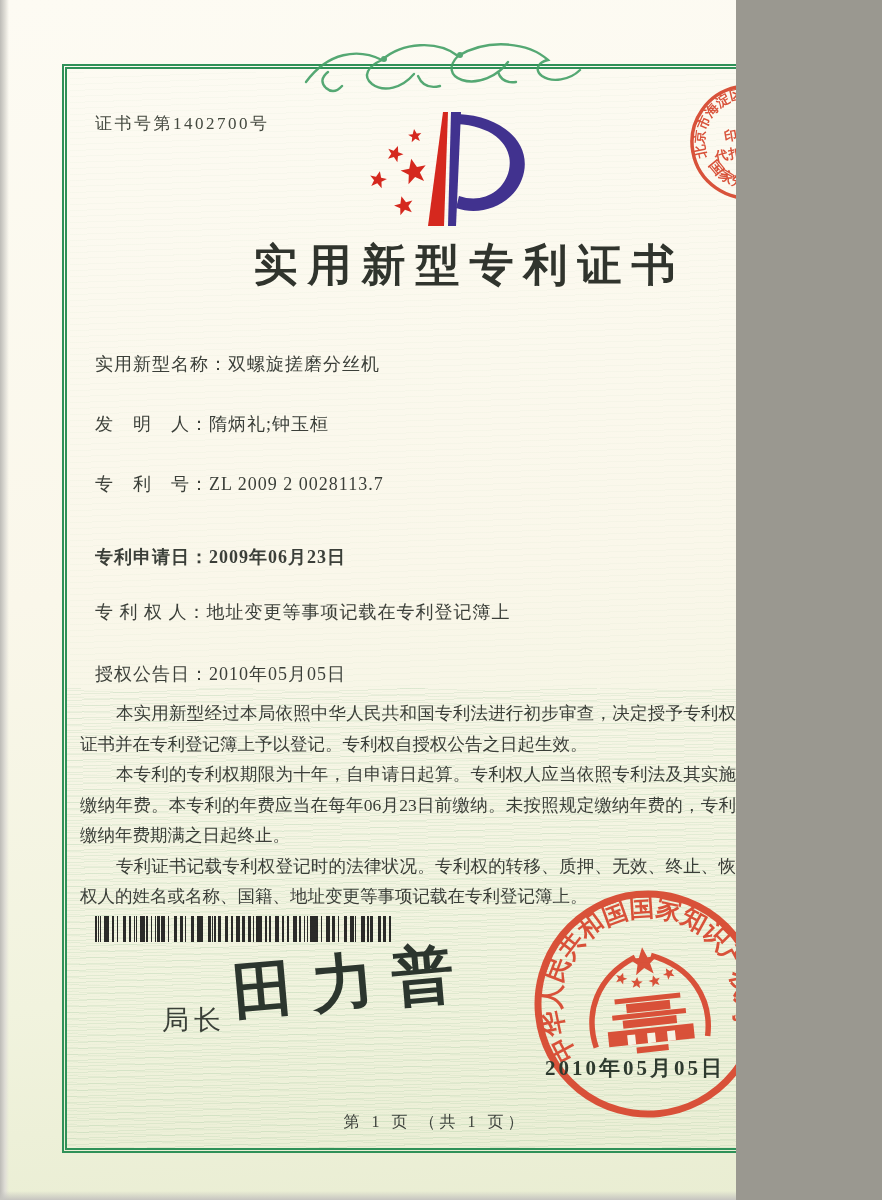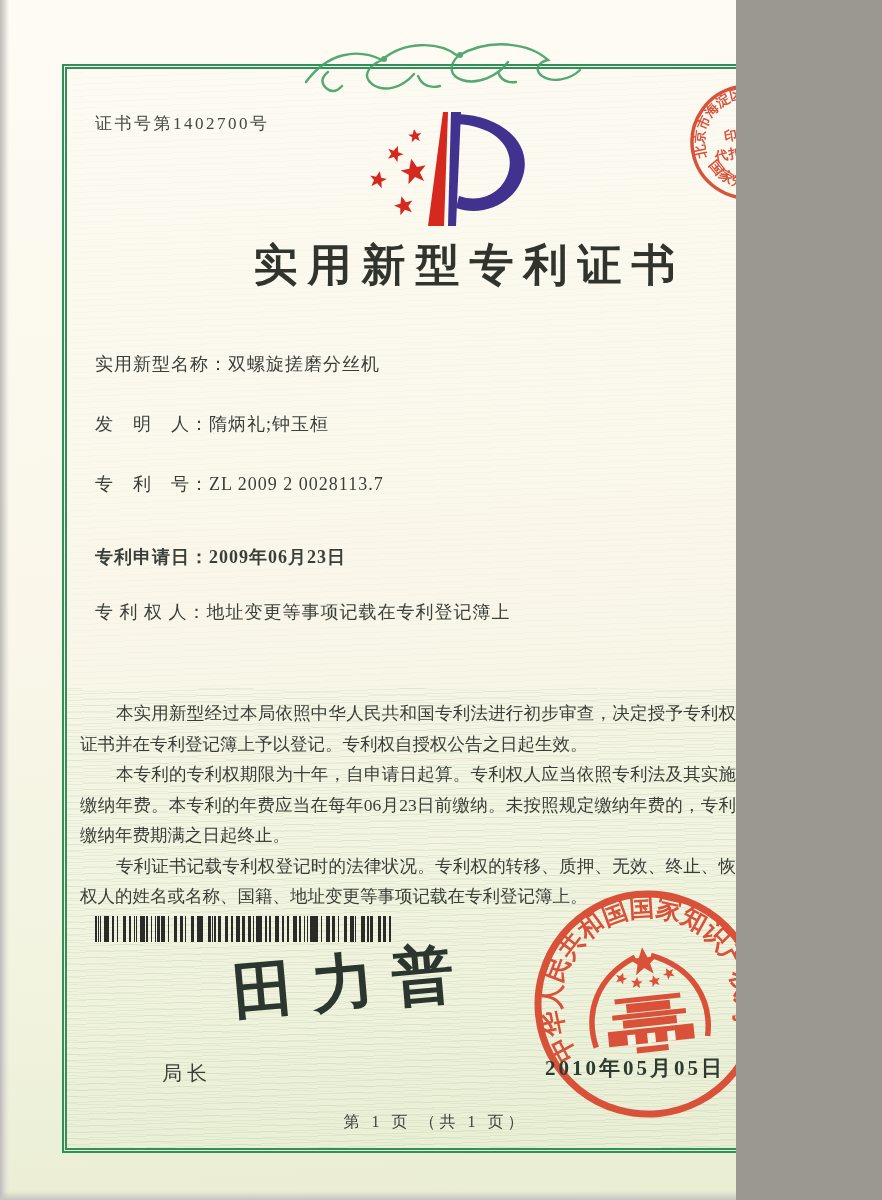--- a/index.html
+++ b/index.html
@@ -45,21 +45,21 @@
 
   .body-text { position:absolute; left:80px; top:698px; width:727px;
     font-size:17.5px; line-height:30.5px; text-align:justify; color:#3a3e38; }
   .body-text p { text-indent:2.05em; margin:0; }
 
   .barcode { position:absolute; left:95px; top:916px; width:296px; height:26px; opacity:.9;
     background-image:
       repeating-linear-gradient(90deg,#161616 0 2px,transparent 2px 5px,#161616 5px 6px,transparent 6px 11px,#161616 11px 14px,transparent 14px 17px),
       repeating-linear-gradient(90deg,transparent 0 3px,#161616 3px 4px,transparent 4px 9px,#161616 9px 12px,transparent 12px 19px); }
 
-  .sig-label { position:absolute; left:162px; top:1060px; font-size:20px; letter-spacing:5px; color:#3a4038; }
+  .sig-label { position:absolute; left:162px; top:1002px; font-size:27px; letter-spacing:5px; color:#3a4038; }
   .sig-name  { position:absolute; left:232px; top:940px; font-size:62px; letter-spacing:18px;
     transform:rotate(-5deg); color:#2c362e; font-weight:bold; white-space:nowrap; }
 
   .seal { position:absolute; left:528px; top:884px; transform:rotate(-6deg); opacity:.95; }
   .seal-date { position:absolute; left:545px; top:1054px; font-size:21px; font-weight:bold;
     letter-spacing:3px; color:#2e3a2f; white-space:nowrap; }
 
   .footer-page { position:absolute; left:57px; top:1112px; width:757px; text-align:center;
     font-size:16px; letter-spacing:4px; color:#3d423c; }
 
@@ -141,20 +141,23 @@
     <span>发　明　人：</span><span>隋炳礼;钟玉桓</span>
   </div>
   <div class="field-row f2">
     <span>专　利　号：</span><span>ZL 2009 2 0028113.7</span>
   </div>
   <div class="field-row f3">
     <span>专利申请日：</span><span>2009年06月23日</span>
   </div>
   <div class="field-row f4">
     <span>专 利 权 人：</span><span>地址变更等事项记载在专利登记簿上</span>
+  </div>
+  <div class="field-row f5">
+    <span>授权公告日：</span><span>2010年05月05日</span>
   </div>
 
   <div class="body-text">
     <p>本实用新型经过本局依照中华人民共和国专利法进行初步审查，决定授予专利权，颁发本证书并在专利登记簿上予以登记。专利权自授权公告之日起生效。</p>
     <p>本专利的专利权期限为十年，自申请日起算。专利权人应当依照专利法及其实施细则规定缴纳年费。本专利的年费应当在每年06月23日前缴纳。未按照规定缴纳年费的，专利权自应当缴纳年费期满之日起终止。</p>
     <p>专利证书记载专利权登记时的法律状况。专利权的转移、质押、无效、终止、恢复和专利权人的姓名或名称、国籍、地址变更等事项记载在专利登记簿上。</p>
   </div>
 
   <div class="barcode"></div>
 

